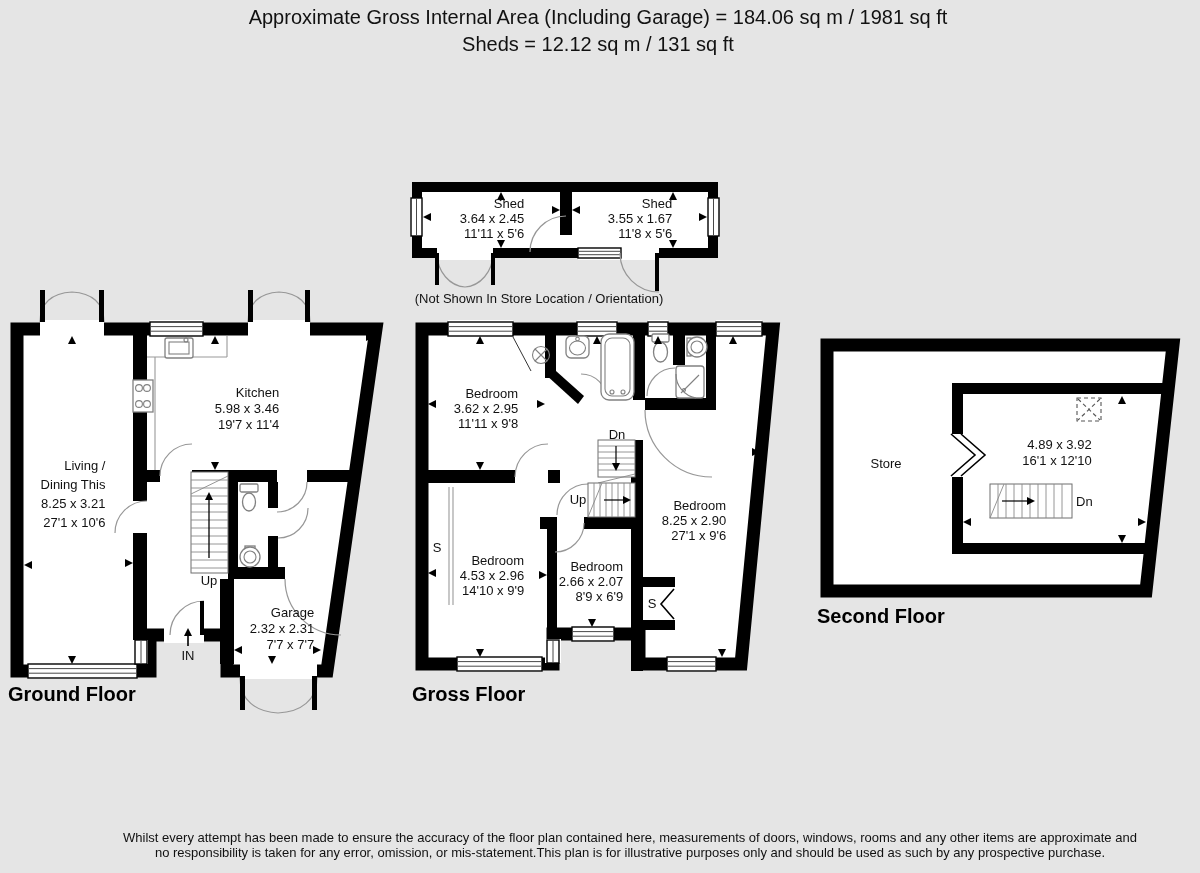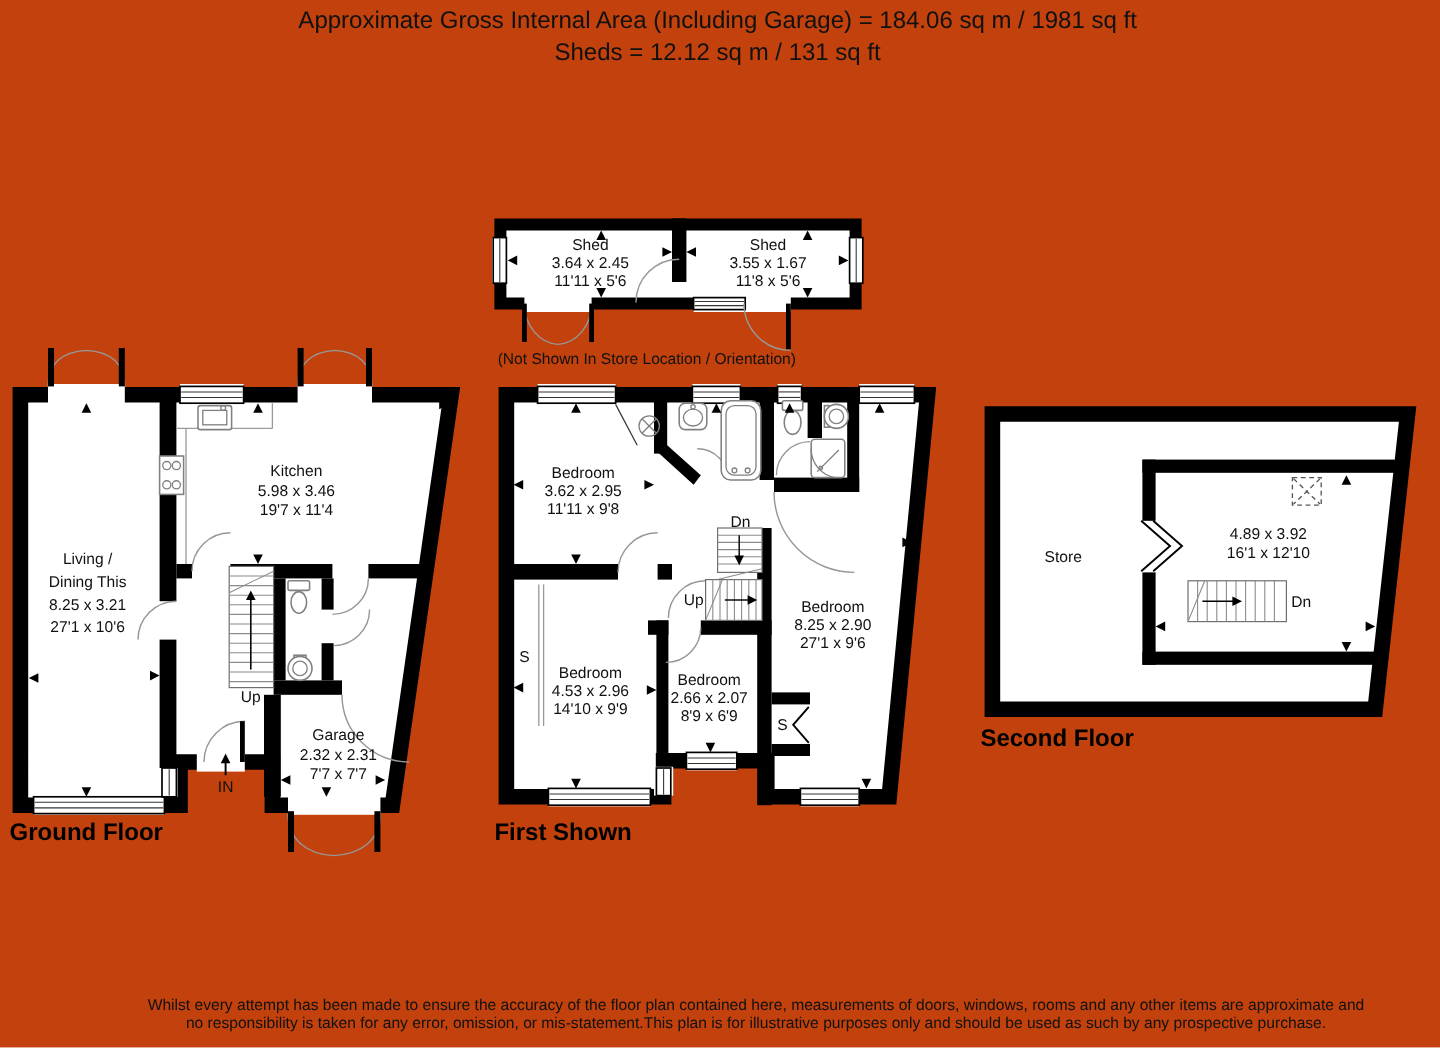--- a/index.html
+++ b/index.html
@@ -1,22 +1,22 @@
 <!DOCTYPE html>
 <html><head>
 <meta charset="utf-8">
 <style>
   html,body{margin:0;padding:0;background:#fff;}
-  #canvas{position:relative;width:1200px;height:873px;background:#c2410c;overflow:hidden;
+  #canvas{position:relative;width:1200px;height:873px;background:#e5e5e5;overflow:hidden;
           font-family:"Liberation Sans",sans-serif;color:#111;}
   #canvas svg{position:absolute;left:0;top:0;}
   .hline{position:absolute;font:20px/22px "Liberation Sans",sans-serif;color:#111;
          transform:translateX(-50%);white-space:nowrap;}
   .lbl{position:absolute;font:13px/15px "Liberation Sans",sans-serif;color:#111;
-       text-align:center;transform:translateX(-50%);white-space:nowrap;}
+       text-align:right;transform:translateX(-50%);white-space:nowrap;}
   .lh16{line-height:16px}
   .lh19{line-height:19px}
   .left{transform:none;text-align:left;}
   .title{position:absolute;font:bold 20px/22px "Liberation Sans",sans-serif;color:#000;white-space:nowrap;}
   .fline{position:absolute;font:13px/15px "Liberation Sans",sans-serif;color:#111;
          transform:translateX(-50%);white-space:nowrap;margin-left:30px;}
   
   .wall{stroke:#000;stroke-width:13;fill:#fff;stroke-linejoin:miter;}
   .wallthin{stroke:#000;stroke-width:10;fill:#fff;}
   .iw{fill:#000;stroke:none;}
@@ -439,21 +439,21 @@
   </div>
   <div class="lbl" style="left:694px;top:498px">
     <div>Bedroom</div>
     <div>8.25 x 2.90</div>
     <div>27'1 x 9'6</div>
   </div>
   <div class="lbl" style="left:617px;top:427px">Dn</div>
   <div class="lbl" style="left:578px;top:492px">Up</div>
   <div class="lbl" style="left:437px;top:540px">S</div>
   <div class="lbl" style="left:652px;top:596px">S</div>
-  <div class="title" style="left:412px;top:683px">First Shown</div>
+  <div class="title" style="left:412px;top:683px">Gross Floor</div>
 
   <div class="lbl lh16" style="left:1057px;top:437px">
     <div>4.89 x 3.92</div>
     <div>16'1 x 12'10</div>
   </div>
   <div class="lbl" style="left:886px;top:456px">Store</div>
   <div class="lbl left" style="left:1076px;top:494px">Dn</div>
   <div class="title" style="left:817px;top:605px">Second Floor</div>
 
   <div class="fline" style="left:600px;top:830px">Whilst every attempt has been made to ensure the accuracy of the floor plan contained here, measurements of doors, windows, rooms and any other items are approximate and</div>

